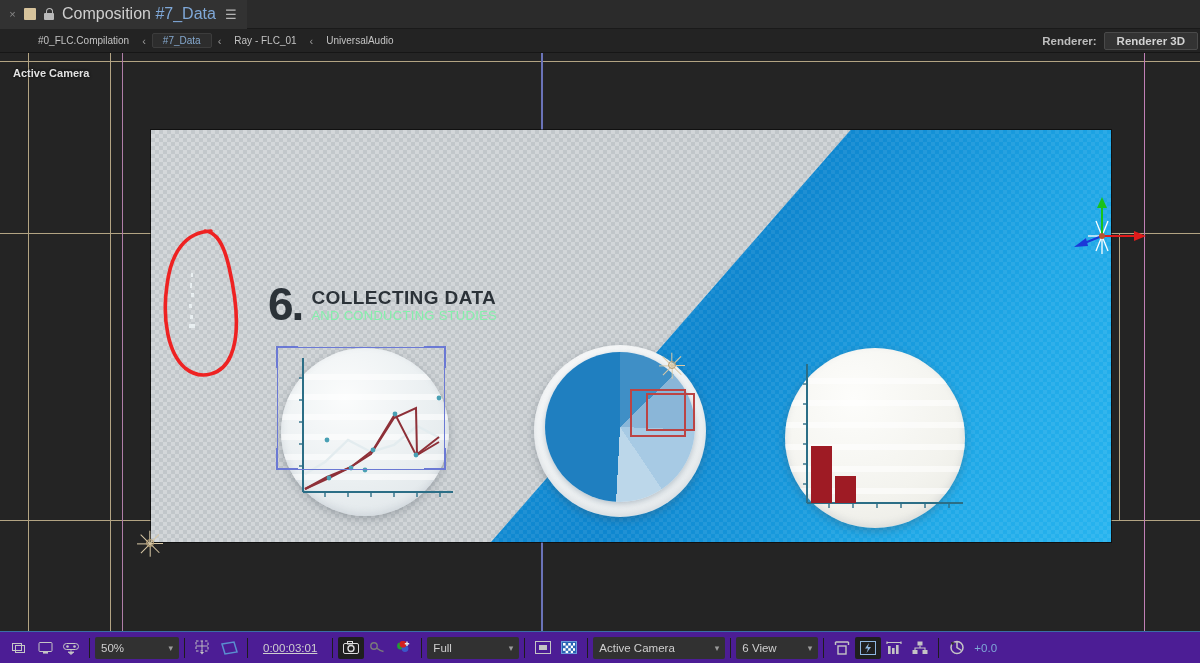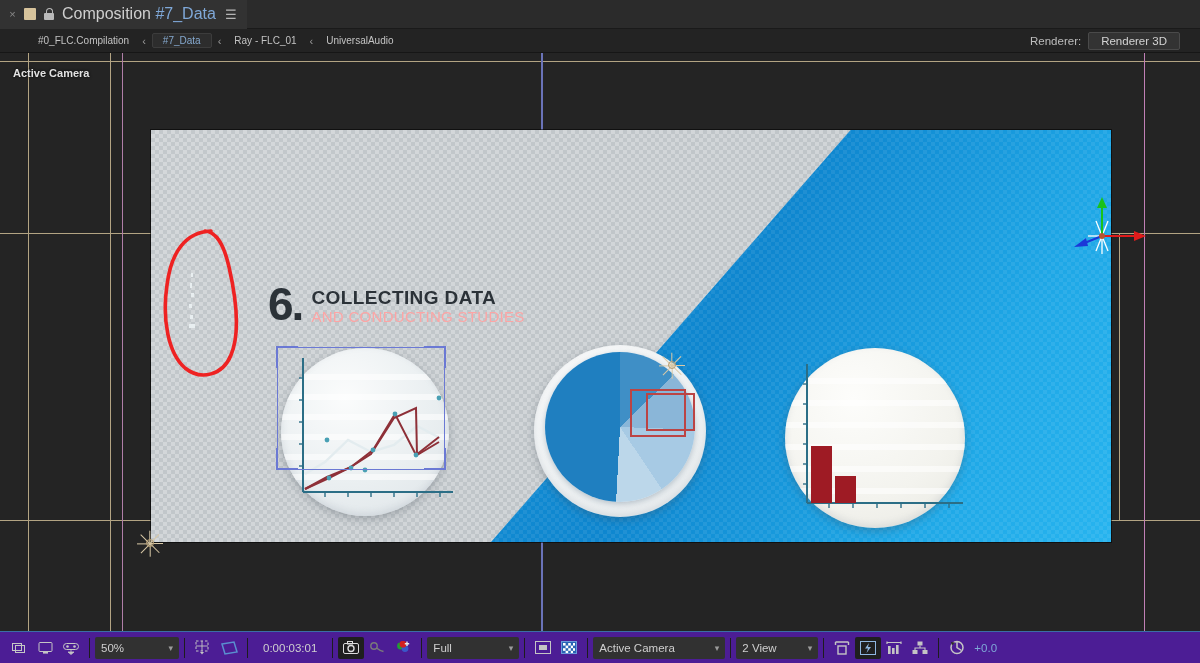--- a/index.html
+++ b/index.html
@@ -52,21 +52,22 @@
     cursor: pointer;
     text-align: center;
   }
   .crumb.current {
     color: #85a9cf; background: #2d2d2d; border: 1px solid #3c3c3c;
     border-radius: 2px; padding: 1px 10px;
   }
   .crumb-sep { font-size: 11px; color: #9a9a9a; padding: 0 6px; }
   .renderer-wrap {
     margin-left: auto; display: flex; align-items: center; gap: 7px;
-    padding-right: 20px;
+    padding-right: 2px;
+    font-weight: bold;
   }
   .renderer-label { font-size: 11.5px; color: #bdbdbd; }
   .renderer-btn {
     font-size: 11.5px; color: #d3d3d3; background: #333333;
     border: 1px solid #4a4a4a; border-radius: 2px; padding: 2px 12px;
     cursor: pointer;
   }
 
   
   .viewer {
@@ -125,21 +126,21 @@
   .big-num {
     font-size: 46px; font-weight: bold; color: #2b3238; line-height: 0.86;
     letter-spacing: -2px;
   }
   .title-lines { margin-left: 9px; padding-top: 3px; }
   .t-main {
     font-size: 19px; font-weight: bold; color: #2b3238; letter-spacing: 0.4px;
     line-height: 1.05;
   }
   .t-sub {
-    font-size: 15px; font-weight: normal; color: #fca5a5; letter-spacing: 0.3px;
+    font-size: 13px; font-weight: normal; color: #86efac; letter-spacing: 0.3px;
     line-height: 1.18;
   }
 
   
   .disc { position: absolute; border-radius: 50%; }
   .disc-shadow {
     box-shadow: 0 3px 9px rgba(60,70,80,0.30), inset 0 -3px 7px rgba(120,135,150,0.18);
   }
   .disc-a { left: 130px; top: 218px; width: 168px; height: 168px;
     background: radial-gradient(circle at 38% 30%, #fbfcfc 0%, #eaeff1 55%, #dde3e7 100%); }
@@ -209,21 +210,21 @@
   }
   .tb-btn.on { background: #1f1f1f; }
   .tb-sep { width: 1px; height: 20px; background: #1d1d1d; margin: 0 5px; flex: 0 0 auto; }
   .tb-field {
     display: flex; align-items: center; gap: 6px; height: 22px;
     padding: 0 6px; font-size: 11.5px; color: #cfcfcf; cursor: pointer;
     background: #313131; border-radius: 2px;
   }
   .chev { font-size: 9px; color: #9b9b9b; }
   .tb-time {
-    font-size: 11.5px; color: #cfcfcf; padding: 0 10px; cursor: pointer;
+    font-size: 11.5px; color: #cfcfcf; padding: 0 10px; cursor: pointer; text-decoration: underline;
   }
   .tb-expo { font-size: 11.5px; color: #7fa8d8; padding-left: 4px; }
 </style>
 </head>
 <body>
 
 <div id="app">
 
   <div class="tabbar">
     <div class="tab-active">
@@ -548,21 +549,21 @@
     </div>
     <div class="tb-sep"></div>
 
     <div class="tb-field" style="width:132px;justify-content:space-between;">
       <span>Active Camera</span>
       <span class="chev">▾</span>
     </div>
     <div class="tb-sep"></div>
 
     <div class="tb-field" style="width:82px;justify-content:space-between;">
-      <span>2 View</span>
+      <span>6 View</span>
       <span class="chev">▾</span>
     </div>
     <div class="tb-sep"></div>
 
     <div class="tb-btn">
       <svg width="16" height="14" viewBox="0 0 16 14">
         <path d="M1.5 1 L1.5 4 M1.5 1 L14.5 1 M14.5 1 L14.5 4" fill="none" stroke="#c5c5c5" stroke-width="1.4"></path>
         <rect x="4" y="5" width="8" height="8" fill="none" stroke="#c5c5c5" stroke-width="1.4"></rect>
       </svg>
     </div>

